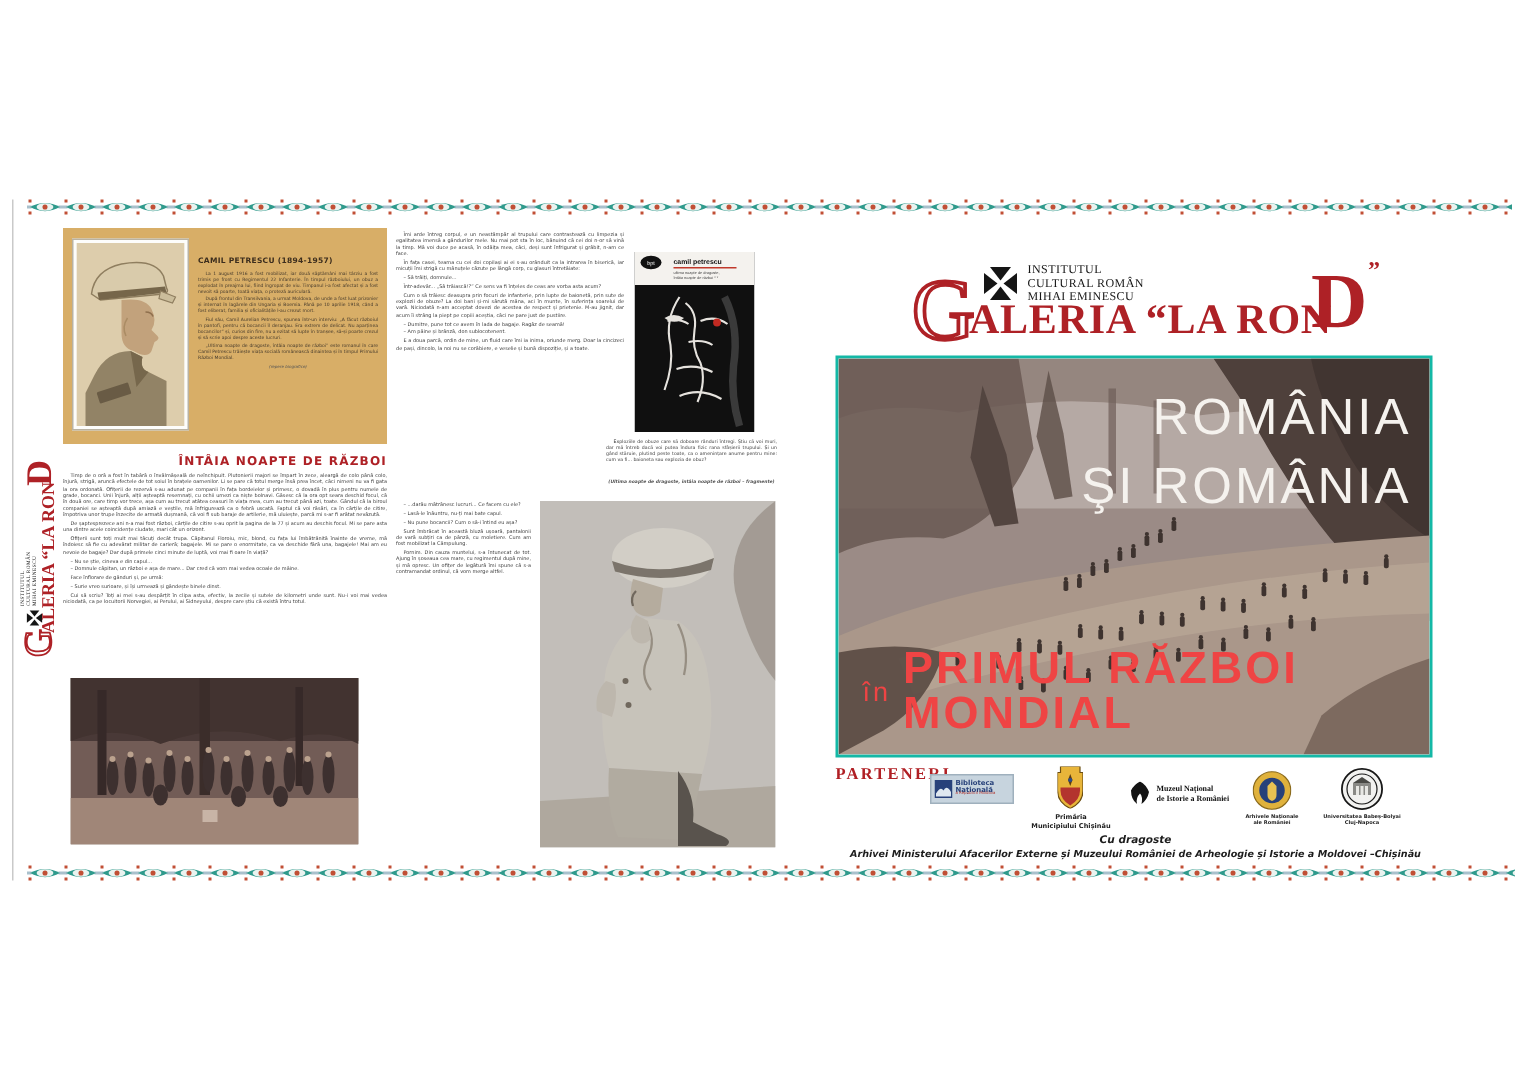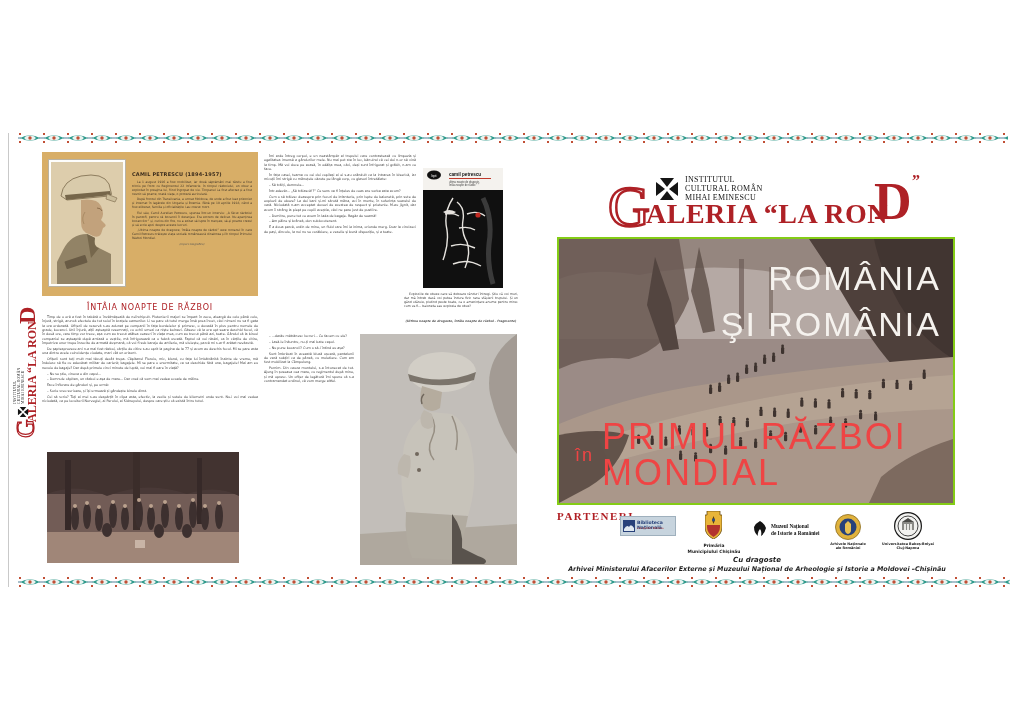--- a/index.html
+++ b/index.html
@@ -11,34 +11,34 @@
   .vrule{background:#c9c9c9;width:1px;}
   
   .tan-box{background:var(--tan,#d8ae67);display:flex;gap:6px;padding:7px 6px;box-sizing:border-box;}
   .portrait-frame{background:#fdfdfb;border:1px solid #b9b2a2;padding:2px;box-sizing:border-box;flex:none;}
   .bio{flex:1;color:#41342a;}
   .bio h3{font-size:5px;margin:12px 0 4px 0;font-weight:bold;color:#3c2d1d;letter-spacing:.2px;}
   .micro{font-size:3.3px;line-height:1.32;text-align:justify;color:#3c3c3c;}
   .micro p{margin:0 0 1.5px 0;text-indent:5px;}
   .bio .micro{color:#453a2c;}
   .cap{font-style:italic;color:#555;text-align:center;}
-  .red-head{color:var(--accent,#a8282c);font-weight:normal;text-align:center;font-size:8px;
+  .red-head{color:var(--accent,#a8282c);font-weight:bold;text-align:right;font-size:8px;
             letter-spacing:.8px;font-family:"DejaVu Sans",sans-serif;}
   
   .logo{position:absolute;}
   .logo .gG{position:absolute;font-family:"Liberation Serif",serif;color:#fff;
             -webkit-text-stroke:2.5px var(--accent,#ae2126);line-height:1;}
   .logo .inst{position:absolute;font-family:"Liberation Serif",serif;color:#151515;line-height:1.12;letter-spacing:.3px;}
   .logo .aleria{position:absolute;font-family:"Liberation Serif",serif;font-weight:bold;
                 color:var(--accent,#ae2126);line-height:1;letter-spacing:.5px;}
   .logo .bigD{position:absolute;font-family:"Liberation Serif",serif;font-weight:bold;
               color:var(--accent,#ae2126);line-height:1;}
   .logo .dq{position:absolute;font-family:"Liberation Serif",serif;font-weight:bold;color:var(--accent,#ae2126);}
   
-  .poster{border:2px solid #84cc16;box-sizing:border-box;overflow:hidden;padding-left:16px;}
+  .poster{border:2px solid #14b8a6;box-sizing:border-box;overflow:hidden;padding-left:16px;}
   .poster .t1,.poster .t2{position:absolute;right:12px;color:#f5f2ee;font-family:"Liberation Sans",sans-serif;
         letter-spacing:2px;font-weight:400;line-height:1;}
   .poster .t3{position:absolute;left:16px;bottom:12px;color:#ef4444;font-family:"Liberation Sans",sans-serif;
         letter-spacing:2px;display:flex;align-items:center;gap:8px;line-height:1;}
   .partners-label{font-family:"Liberation Serif",serif;font-weight:bold;color:#b01f24;
         font-size:11px;letter-spacing:1.5px;}
   .pcap{font-size:3.4px;font-weight:bold;text-align:center;color:#222;line-height:1.25;}
   .pcap2{font-size:4.4px;font-weight:bold;text-align:center;color:#222;line-height:1.25;}
   .support{text-align:center;color:#1d1d1d;font-style:italic;font-weight:bold;}
   .muz{font-size:5.3px;font-weight:bold;color:#111;line-height:1.25;font-family:"Liberation Serif",serif;}
@@ -1116,21 +1116,21 @@
         <circle cx="214.6" cy="115" r="1.4"></circle>
         <rect x="222" y="108" width="3.2" height="7" rx="1.2"></rect>
         <circle cx="223.6" cy="107" r="1.4"></circle>
       </g>
     <rect width="394" height="264" fill="#6d4f5e" opacity=".14"></rect>
   </svg>
   <div class="t1" style="top:22px;font-size:34px;">ROMÂNIA</div>
   <div class="t2" style="top:68px;font-size:34px;">ŞI ROMÂNIA</div>
   <div class="t3">
     <span style="font-size:18px;">în</span>
-    <span style="font-size:36px;">PRIMUL RĂZBOI MONDIAL</span>
+    <span style="font-size:30px;font-weight:bold;">PRIMUL RĂZBOI MONDIAL</span>
   </div>
 </div>
 
 <div class="abs partners-label" style="left:557px;top:510px;">PARTENERI</div>
 
 <div class="abs" style="left:620px;top:516px;width:56px;height:20px;background:#c7d4de;border:0.5px solid #9fb0bd;box-sizing:border-box;">
   <svg width="12" height="12" viewBox="0 0 12 12" style="position:absolute;left:2px;top:3px;">
     <rect width="12" height="12" fill="#27417a"></rect>
     <path d="M1 9 Q4 4 6 7 Q8 3 11 8 L11 11 L1 11 Z" fill="#dfe8f0"></path>
   </svg>
@@ -1184,13 +1184,13 @@
     <rect x="13" y="12" width="2" height="6" fill="#e8e8e4"></rect>
     <rect x="16" y="12" width="2" height="6" fill="#e8e8e4"></rect>
   </svg>
 </div>
 <div class="abs pcap" style="left:880px;top:542px;width:56px;">
   <div>Universitatea Babeș-Bolyai</div>
   <div>Cluj-Napoca</div>
 </div>
 
 <div class="abs support" style="left:557px;top:556px;width:400px;font-size:7px;">Cu dragoste</div>
-<div class="abs support" style="left:557px;top:565px;width:400px;font-size:6.4px;">Arhivei Ministerului Afacerilor Externe și Muzeului Național de Arheologie și Istorie a Moldovei –Chișinău</div>
+<div class="abs support" style="left:557px;top:565px;width:400px;font-size:6.4px;">Arhivei Ministerului Afacerilor Externe și Muzeului României de Arheologie și Istorie a Moldovei –Chișinău</div>
 
 </body></html>

